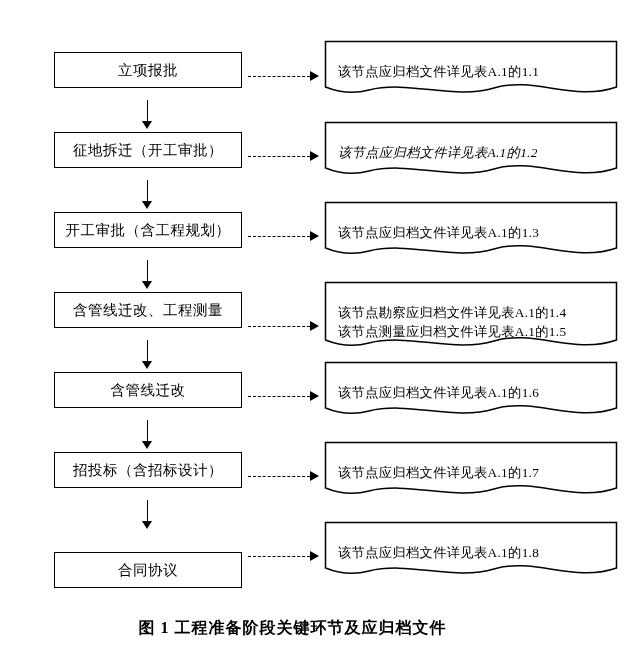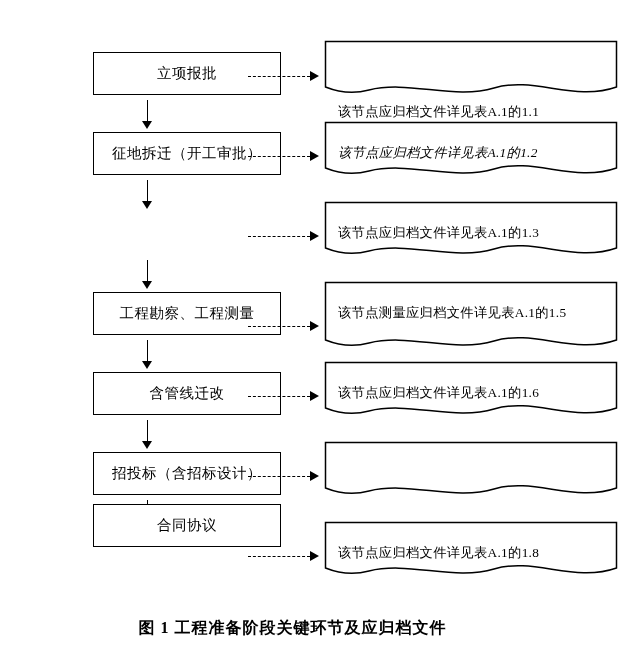--- a/index.html
+++ b/index.html
@@ -20,31 +20,30 @@
     left: 0;
     top: 0;
     width: 641px;
     height: 656px;
   }
   
   .proc-box {
     position: absolute;
     left: 54px;
     width: 188px;
-    height: 43px;
+    height: 36px;
     border: 1.5px solid #000;
     background: #fff;
     box-sizing: border-box;
     display: flex;
     align-items: center;
     justify-content: center;
     font-size: 14.5px;
     letter-spacing: 0.5px;
     white-space: nowrap;
-    margin-left: 39px;
   }
   
   .v-conn {
     position: absolute;
     left: 147px;
     width: 0;
     border-left: 1.3px solid #000;
   }
   .v-arrow {
     position: absolute;
@@ -109,21 +108,21 @@
   <div class="proc-box" style="top:52px;">
     <span>立项报批</span>
   </div>
   <div class="h-dash" style="top:76px;"></div>
   <div class="h-arrow" style="top:71px;"></div>
   <div class="doc-box" style="top:40px;">
     <svg width="294" height="60" viewBox="0 0 294 60">
       <path d="M1.5,1.5 H292.5 V47 C250,62 210,36 170,48 C130,60 85,40 45,50 C30,54 14,52 1.5,47 Z" fill="#ffffff" stroke="#000000" stroke-width="1.5"></path>
     </svg>
   </div>
-  <div class="doc-text" style="top:62px;margin-top:40px;">
+  <div class="doc-text" style="top:62px;">
     <div>该节点应归档文件详见表A.1的1.1</div>
   </div>
 
   <div class="v-conn" style="top:100px; height:22px;"></div>
   <div class="v-arrow" style="top:121px;"></div>
 
   <div class="proc-box" style="top:132px;">
     <span>征地拆迁（开工审批）</span>
   </div>
   <div class="h-dash" style="top:156px;"></div>
@@ -133,45 +132,49 @@
       <path d="M1.5,1.5 H292.5 V47 C250,62 210,36 170,48 C130,60 85,40 45,50 C30,54 14,52 1.5,47 Z" fill="#ffffff" stroke="#000000" stroke-width="1.5"></path>
     </svg>
   </div>
   <div class="doc-text" style="top:143px;font-style:italic;">
     <div>该节点应归档文件详见表A.1的1.2</div>
   </div>
 
   <div class="v-conn" style="top:180px; height:22px;"></div>
   <div class="v-arrow" style="top:201px;"></div>
 
+  <div class="proc-box" style="top:212px;">
+    <span>开工审批（含工程规划）</span>
+  </div>
   <div class="h-dash" style="top:236px;"></div>
   <div class="h-arrow" style="top:231px;"></div>
   <div class="doc-box" style="top:201px;">
     <svg width="294" height="60" viewBox="0 0 294 60">
       <path d="M1.5,1.5 H292.5 V47 C250,62 210,36 170,48 C130,60 85,40 45,50 C30,54 14,52 1.5,47 Z" fill="#ffffff" stroke="#000000" stroke-width="1.5"></path>
     </svg>
   </div>
   <div class="doc-text" style="top:223px;">
     <div>该节点应归档文件详见表A.1的1.3</div>
   </div>
 
   <div class="v-conn" style="top:260px; height:22px;"></div>
   <div class="v-arrow" style="top:281px;"></div>
 
   <div class="proc-box" style="top:292px;">
-    <span>工程勘察、工程测量</span>
+    <span>含管线迁改、工程测量</span>
   </div>
   <div class="h-dash" style="top:326px;"></div>
   <div class="h-arrow" style="top:321px;"></div>
   <div class="doc-box" style="top:281px;">
     <svg width="294" height="72" viewBox="0 0 294 72">
       <path d="M1.5,1.5 H292.5 V59 C250,74 210,48 170,60 C130,72 85,52 45,62 C30,66 14,64 1.5,59 Z" fill="#ffffff" stroke="#000000" stroke-width="1.5"></path>
     </svg>
   </div>
   <div class="doc-text" style="top:303px;">
+    <div>该节点勘察应归档文件详见表A.1的1.4</div>
     <div>该节点测量应归档文件详见表A.1的1.5</div>
   </div>
 
   <div class="v-conn" style="top:340px; height:22px;"></div>
   <div class="v-arrow" style="top:361px;"></div>
 
   <div class="proc-box" style="top:372px;">
     <span>含管线迁改</span>
   </div>
   <div class="h-dash" style="top:396px;"></div>
@@ -191,25 +194,28 @@
   <div class="proc-box" style="top:452px;">
     <span>招投标（含招标设计）</span>
   </div>
   <div class="h-dash" style="top:476px;"></div>
   <div class="h-arrow" style="top:471px;"></div>
   <div class="doc-box" style="top:441px;">
     <svg width="294" height="60" viewBox="0 0 294 60">
       <path d="M1.5,1.5 H292.5 V47 C250,62 210,36 170,48 C130,60 85,40 45,50 C30,54 14,52 1.5,47 Z" fill="#ffffff" stroke="#000000" stroke-width="1.5"></path>
     </svg>
   </div>
+  <div class="doc-text" style="top:463px;">
+    <div>该节点应归档文件详见表A.1的1.7</div>
+  </div>
 
   <div class="v-conn" style="top:500px; height:22px;"></div>
   <div class="v-arrow" style="top:521px;"></div>
 
-  <div class="proc-box" style="top:504px;align-items:center;">
+  <div class="proc-box" style="top:552px;align-items:center;">
     <span>合同协议</span>
   </div>
   <div class="h-dash" style="top:556px;"></div>
   <div class="h-arrow" style="top:551px;"></div>
   <div class="doc-box" style="top:521px;">
     <svg width="294" height="60" viewBox="0 0 294 60">
       <path d="M1.5,1.5 H292.5 V47 C250,62 210,36 170,48 C130,60 85,40 45,50 C30,54 14,52 1.5,47 Z" fill="#ffffff" stroke="#000000" stroke-width="1.5"></path>
     </svg>
   </div>
   <div class="doc-text" style="top:543px;">

